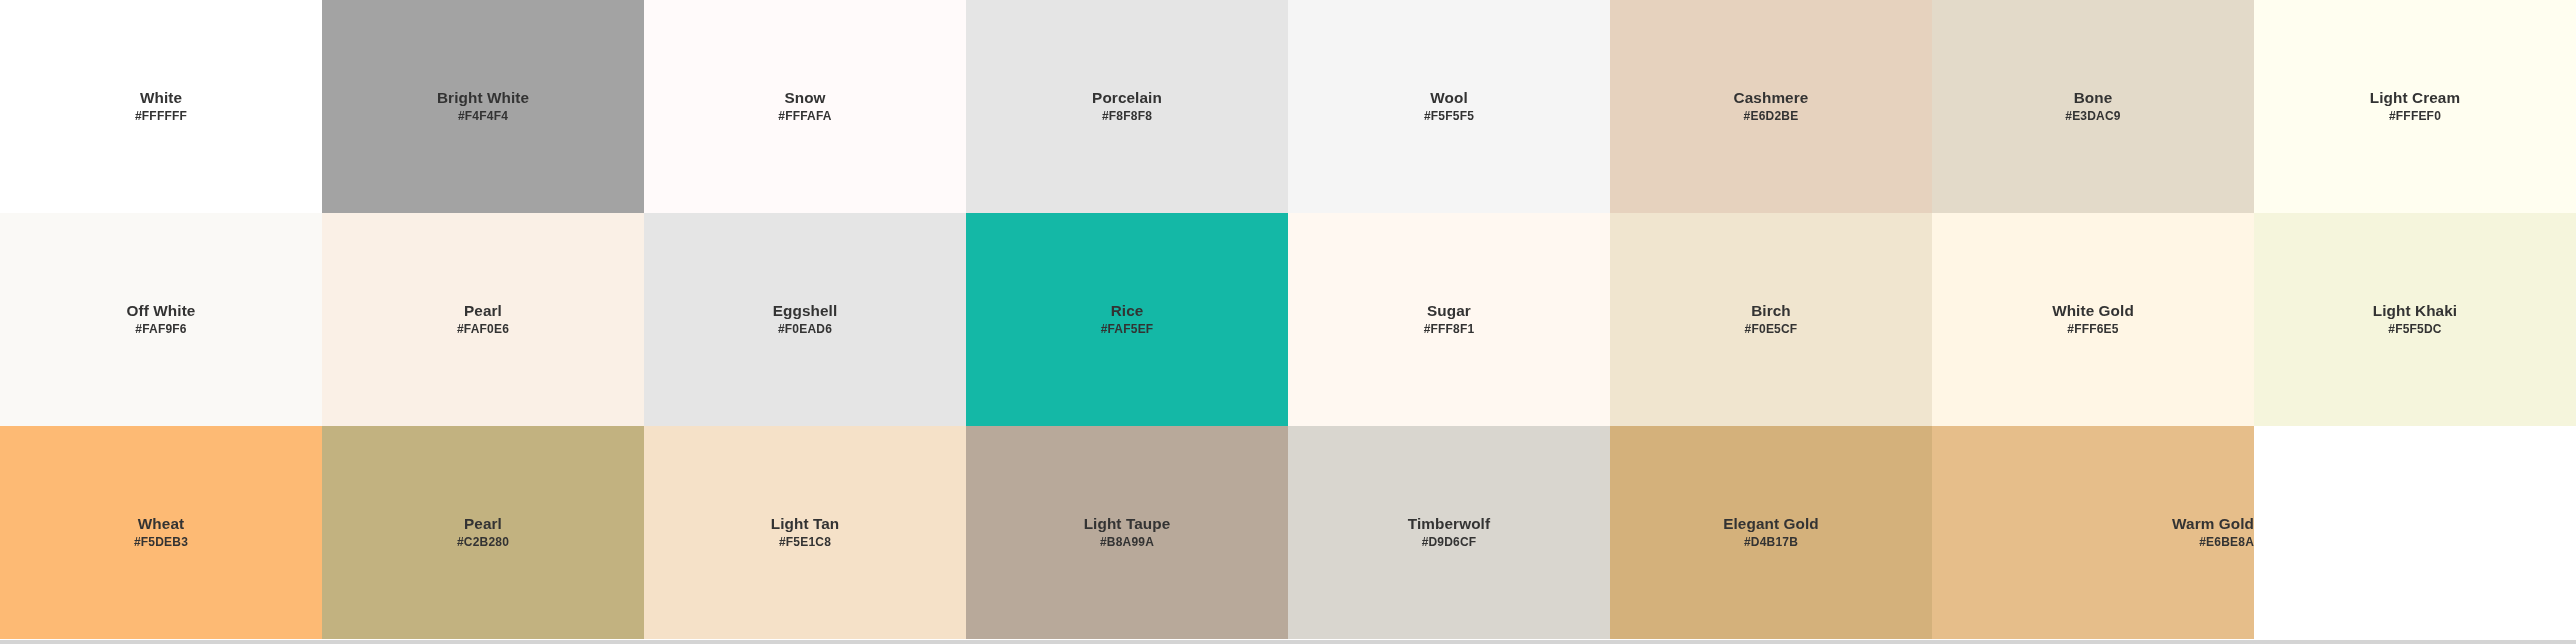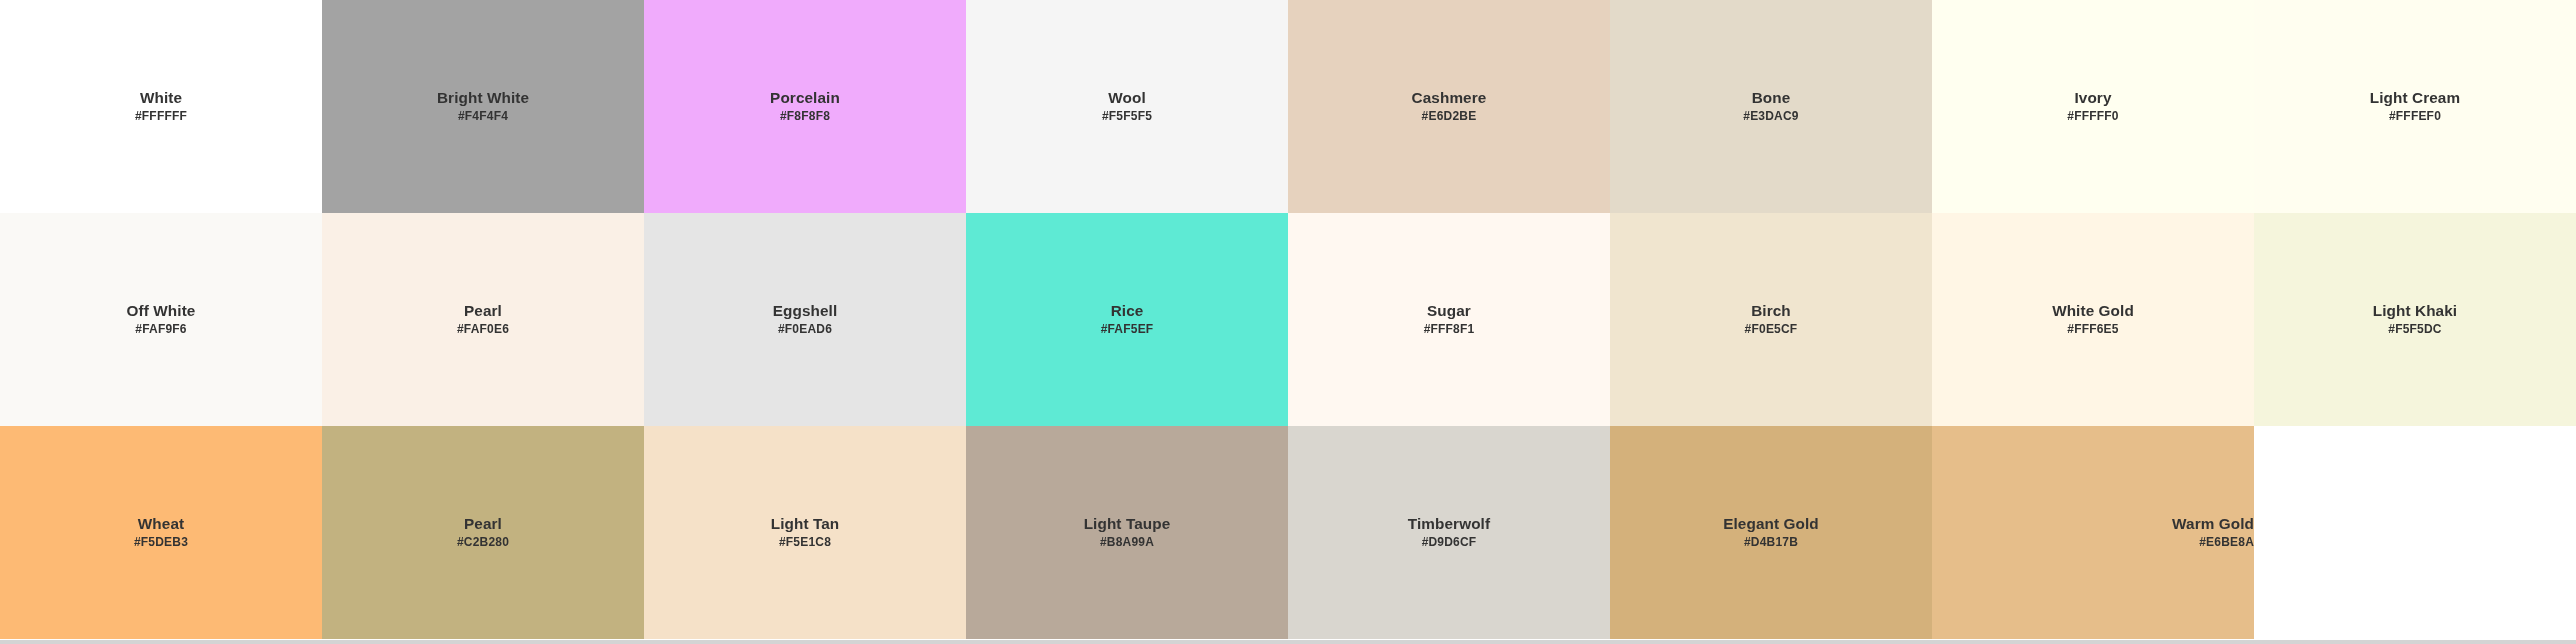--- a/index.html
+++ b/index.html
@@ -60,57 +60,57 @@
 
 <div id="palette-grid">
     <div class="swatch" style="background: rgb(255, 255, 255);">
       <div class="swatch-name">White</div>
       <div class="swatch-hex">#FFFFFF</div>
     </div>
     <div class="swatch" style="background: #a3a3a3;">
       <div class="swatch-name">Bright White</div>
       <div class="swatch-hex">#F4F4F4</div>
     </div>
-    <div class="swatch" style="background: #f0abfc;">
+    <div class="swatch" style="background: rgb(255, 250, 250);">
+      <div class="swatch-name">Snow</div>
+      <div class="swatch-hex">#FFFAFA</div>
+    </div>
+    <div class="swatch" style="background: #e5e5e5;">
       <div class="swatch-name">Porcelain</div>
       <div class="swatch-hex">#F8F8F8</div>
     </div>
     <div class="swatch" style="background: rgb(245, 245, 245);">
       <div class="swatch-name">Wool</div>
       <div class="swatch-hex">#F5F5F5</div>
     </div>
     <div class="swatch" style="background: rgb(230, 210, 190);">
       <div class="swatch-name">Cashmere</div>
       <div class="swatch-hex">#E6D2BE</div>
     </div>
     <div class="swatch" style="background: rgb(227, 218, 201);">
       <div class="swatch-name">Bone</div>
       <div class="swatch-hex">#E3DAC9</div>
-    </div>
-    <div class="swatch" style="background: rgb(255, 255, 240);">
-      <div class="swatch-name">Ivory</div>
-      <div class="swatch-hex">#FFFFF0</div>
     </div>
     <div class="swatch" style="background: rgb(255, 254, 240);">
       <div class="swatch-name">Light Cream</div>
       <div class="swatch-hex">#FFFEF0</div>
     </div>
     <div class="swatch" style="background: rgb(250, 249, 246);">
       <div class="swatch-name">Off White</div>
       <div class="swatch-hex">#FAF9F6</div>
     </div>
     <div class="swatch" style="background: rgb(250, 240, 230);">
       <div class="swatch-name">Pearl</div>
       <div class="swatch-hex">#FAF0E6</div>
     </div>
     <div class="swatch" style="background: #e5e5e5;">
       <div class="swatch-name">Eggshell</div>
       <div class="swatch-hex">#F0EAD6</div>
     </div>
-    <div class="swatch" style="background: #5eead4;">
+    <div class="swatch" style="background: #14b8a6;">
       <div class="swatch-name">Rice</div>
       <div class="swatch-hex">#FAF5EF</div>
     </div>
     <div class="swatch" style="background: rgb(255, 248, 241);">
       <div class="swatch-name">Sugar</div>
       <div class="swatch-hex">#FFF8F1</div>
     </div>
     <div class="swatch" style="background: rgb(240, 229, 207); justify-content: center;">
       <div class="swatch-name">Birch</div>
       <div class="swatch-hex">#F0E5CF</div>

